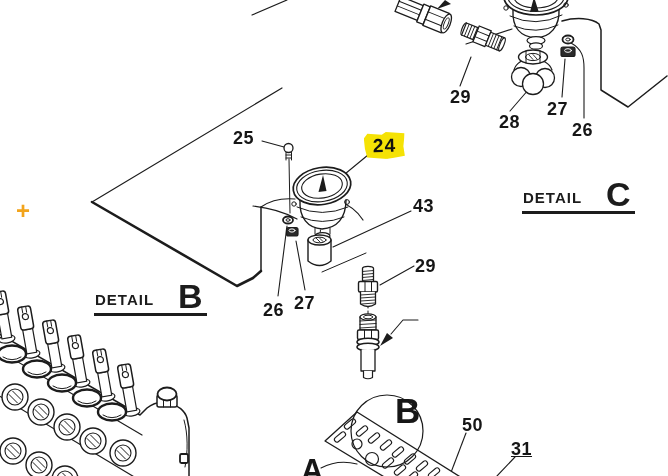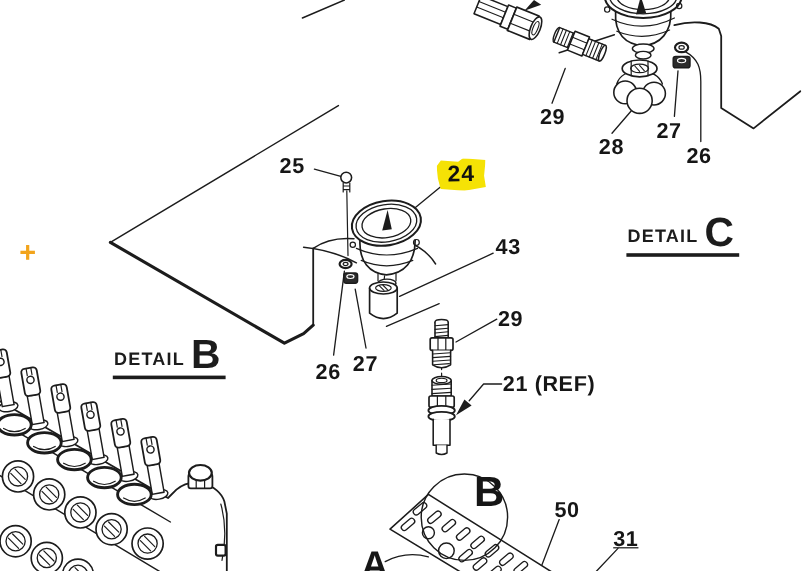--- a/index.html
+++ b/index.html
@@ -13,21 +13,21 @@
     letter-spacing:0.5px;white-space:nowrap;color:#161616;
   }
   .hl{
     position:absolute;left:364px;top:132px;width:41px;height:27px;
     background:#F5E205;display:flex;align-items:center;justify-content:center;
     transform:rotate(-1.5deg);
     clip-path:polygon(0% 22%,9% 5%,44% 10%,54% 0%,100% 7%,96% 55%,99% 90%,56% 100%,7% 93%,2% 60%);
   }
   .hl span{font-weight:700;font-size:19px;letter-spacing:1px;color:#111;}
   .detail{
-    position:absolute;display:flex;align-items:flex-end;gap:5px;
+    position:absolute;display:flex;align-items:flex-end;gap:24px;
     border-bottom:3px solid #1c1c1c;padding:0 4px 3px 1px;
   }
   .detail .word{font-size:15px;font-weight:700;letter-spacing:1px;margin-bottom:2px;}
   .detail .big{font-size:34px;font-weight:700;line-height:0.8;}
   .callout-letter{position:absolute;font-weight:700;color:#161616;line-height:1;}
   #callout-b{left:395px;top:393px;font-size:35px;}
   #callout-a{left:301px;top:455px;font-size:31px;}
   .plus{
     position:absolute;left:16px;top:199px;color:#F2A41C;
     font-size:24px;font-weight:700;line-height:1;
@@ -277,21 +277,20 @@
     </g>
   </g>
 </svg>
 
 <div class="lbl" style="left:233px;top:129px;">25</div>
 <div class="hl">
   <span>24</span>
 </div>
 <div class="lbl" style="left:413px;top:197px;">43</div>
 <div class="lbl" style="left:415px;top:257px;">29</div>
-<div class="lbl" style="left:419px;top:311px;">21 (REF)</div>
 <div class="lbl" style="left:263px;top:301px;">26</div>
 <div class="lbl" style="left:294px;top:294px;">27</div>
 <div class="lbl" style="left:450px;top:88px;">29</div>
 <div class="lbl" style="left:499px;top:113px;">28</div>
 <div class="lbl" style="left:547px;top:100px;">27</div>
 <div class="lbl" style="left:572px;top:121px;">26</div>
 <div class="lbl" style="left:462px;top:416px;">50</div>
 <div class="lbl" style="left:511px;top:440px;text-decoration:underline;">31</div>
 
 <div class="detail" style="left:94px;top:283px;">

